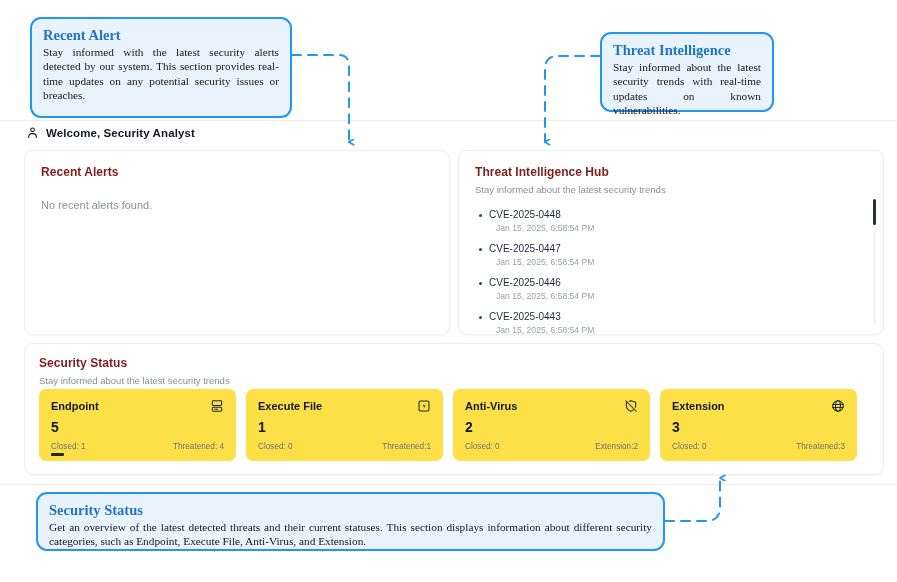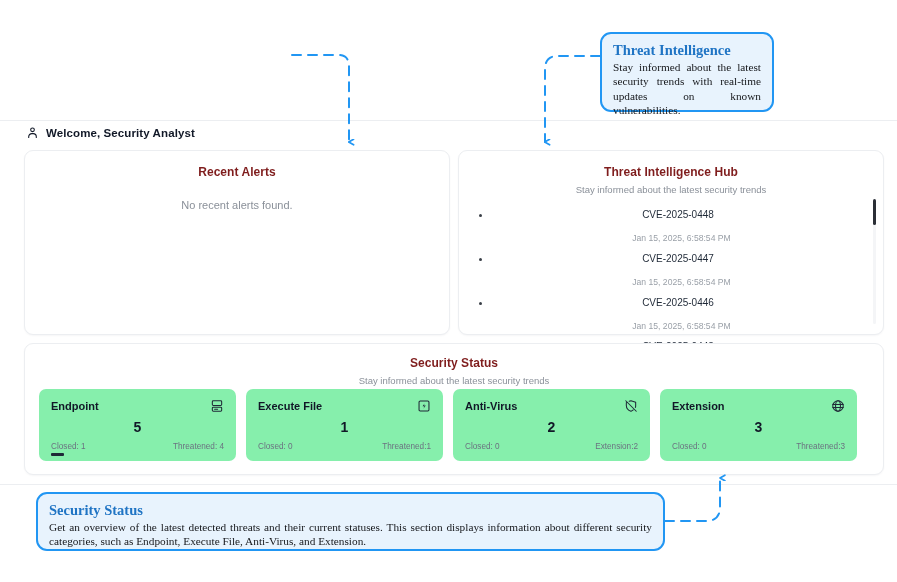--- a/index.html
+++ b/index.html
@@ -13,21 +13,21 @@
     position: relative;
     overflow: hidden;
     font-family: "Liberation Sans", sans-serif;
     color: #111827;
   }
 
   
   #app-layer {
     position: absolute;
     left: 0; top: 0;
-    width: 897px; height: 582px; text-align: center;
+    width: 897px; height: 582px;
   }
 
   .divider {
     position: absolute;
     left: 0;
     width: 897px;
     height: 1px;
     background: #eceef1;
   }
   #divider-top   { top: 120px; }
@@ -101,21 +101,21 @@
   }
   .cve-id {
     font-size: 10px;
     color: #1f2937;
     display: block;
   }
   .cve-date {
     font-size: 8.6px;
     color: #9aa0a8;
     display: block;
-    margin-top: 13px;
+    margin-top: 3px;
     padding-left: 7px;
   }
 
   
   #threat-scrollbar {
     position: absolute;
     right: 7px;
     top: 48px;
     width: 3px;
     height: 125px;
@@ -138,21 +138,21 @@
   #metric-grid {
     position: absolute;
     left: 14px;
     top: 45px;
     display: flex;
     gap: 10px;
   }
   .metric-card {
     width: 197px;
     height: 72px;
-    background: #86efac;
+    background: #fde047;
     border-radius: 7px;
     padding: 10px 12px 0 12px;
     box-sizing: border-box;
     position: relative;
   }
   .metric-head {
     display: flex;
     align-items: center;
     justify-content: space-between;
   }
@@ -376,20 +376,24 @@
       </marker>
     </defs>
 
     <path d="M292 55 H338 Q349 55 349 66 V142" fill="none" stroke="#2196f3" stroke-width="2" stroke-dasharray="9 7" stroke-linecap="round" marker-end="url(#arrow-down)"></path>
 
     <path d="M600 56 H558 Q545 56 545 69 V142" fill="none" stroke="#2196f3" stroke-width="2" stroke-dasharray="9 7" stroke-linecap="round" marker-end="url(#arrow-down)"></path>
 
     <path d="M665 521 H706 Q720 521 720 507 V478" fill="none" stroke="#2196f3" stroke-width="2" stroke-dasharray="9 7" stroke-linecap="round" marker-end="url(#arrow-up)"></path>
   </svg>
 
+  <div class="callout" id="callout-recent-alert">
+    <div class="callout-title">Recent Alert</div>
+    <div class="callout-body">Stay informed with the latest security alerts detected by our system. This section provides real-time updates on any potential security issues or breaches.</div>
+  </div>
 
   <div class="callout" id="callout-threat-intel">
     <div class="callout-title">Threat Intelligence</div>
     <div class="callout-body">Stay informed about the latest security trends with real-time updates on known vulnerabilities.</div>
   </div>
 
   <div class="callout" id="callout-security-status">
     <div class="callout-title">Security Status</div>
     <div class="callout-body">Get an overview of the latest detected threats and their current statuses. This section displays information about different security categories, such as Endpoint, Execute File, Anti-Virus, and Extension.</div>
   </div>

